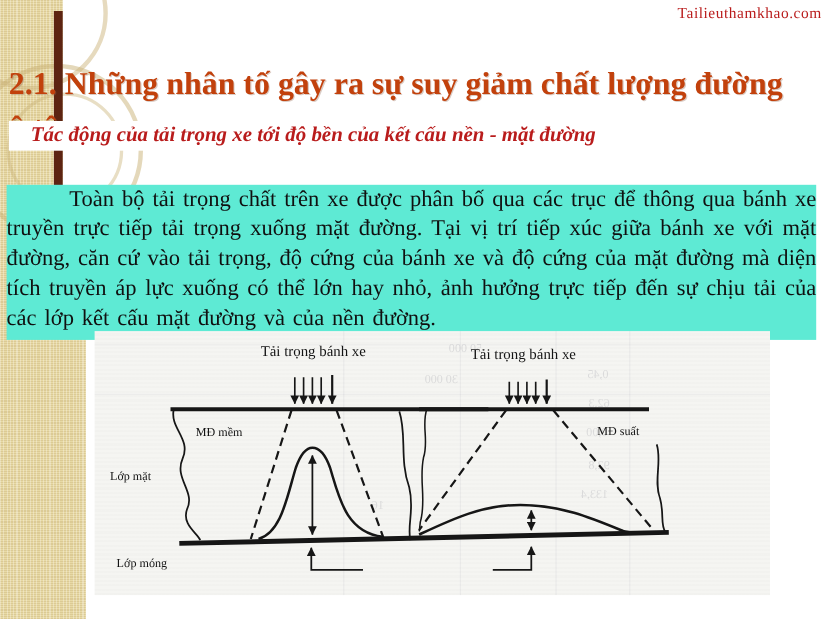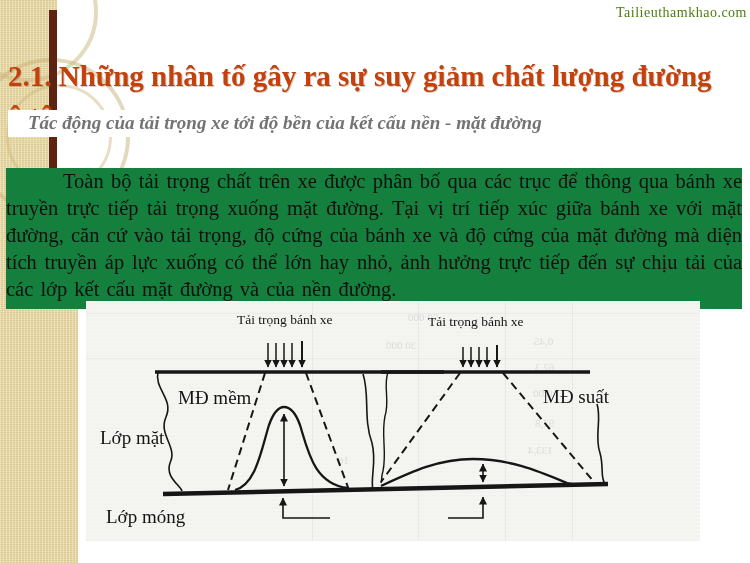--- a/index.html
+++ b/index.html
@@ -12,38 +12,38 @@
     background-image:
       repeating-linear-gradient(90deg, rgba(255,255,255,.30) 0 1px, rgba(0,0,0,0) 1px 3px),
       repeating-linear-gradient(0deg, rgba(176,146,84,.22) 0 1px, rgba(0,0,0,0) 1px 2px);}
   .panel{position:absolute;left:57px;top:0;width:693px;height:300px;background:#ffffff;z-index:0;}
   .circle{position:absolute;border-radius:50%;z-index:0;}
   .c1{left:-28px;top:58px;width:150px;height:150px;border:4px solid rgba(201,177,118,.50);}
   .c2{left:6px;top:84px;width:100px;height:100px;border:3px solid rgba(205,182,125,.45);}
   .c3{left:-42px;top:-58px;width:132px;height:132px;border:4px solid rgba(205,182,125,.50);}
   .accent{position:absolute;left:49px;top:10px;width:8px;height:240px;z-index:1;background:#5d2412;}
 
-  .watermark{position:absolute;right:3px;top:5px;z-index:6;font-size:14px;color:#4d7c0f;letter-spacing:0.5px;}
+  .watermark{position:absolute;right:3px;top:5px;z-index:6;font-size:14px;color:#b91c1c;letter-spacing:0.5px;}
 
   .title{position:absolute;left:8px;top:12px;width:706px;z-index:2;
     font-size:29px;font-weight:bold;line-height:40px;color:#c2410c;
     text-shadow:1px 1px 0 rgba(150,110,90,.35);margin-top:44px;}
   .subtitle{position:absolute;left:8px;top:110px;z-index:2;background:#ffffff;
-    padding:2px 10px 3px 20px;font-size:19px;font-weight:bold;font-style:italic;color:#737373;white-space:nowrap;text-align:right;}
-  .bodytext{position:absolute;left:6px;top:147px;width:736px;z-index:2;background:#15803d;
+    padding:2px 10px 3px 20px;font-size:19px;font-weight:bold;font-style:italic;color:#b91c1c;white-space:nowrap;text-align:right;}
+  .bodytext{position:absolute;left:6px;top:147px;width:736px;z-index:2;background:#5eead4;
     font-size:20.5px;line-height:27px;color:#101010;text-align:justify;text-indent:57px;word-spacing:2px;
     padding-bottom:6px;}
 
   
   .figure{position:absolute;left:86px;top:301px;width:614px;height:240px;z-index:2;
     background-color:#f5f5f2;
     background-image:repeating-linear-gradient(0deg, rgba(0,0,0,.012) 0 2px, rgba(0,0,0,0) 2px 4px);}
   .figure svg{position:absolute;left:0;top:0;}
   .figlabel{position:absolute;font-size:13.5px;color:#141414;white-space:nowrap;z-index:3;text-align:right;}
-  .lbl-md{font-size:19px;}
+  .lbl-md{font-size:11px;}
   .vline{position:absolute;top:0;width:1px;height:240px;background:rgba(60,60,90,.055);}
   .hline{position:absolute;left:0;width:614px;height:1px;background:rgba(60,60,90,.05);}
   .artifact{position:absolute;font-size:11px;color:rgba(95,95,115,.17);transform:scale(-1,1);white-space:nowrap;}
 </style>
 </head>
 <body>
 
 <div class="slide">
 
   <div class="strip"></div>

